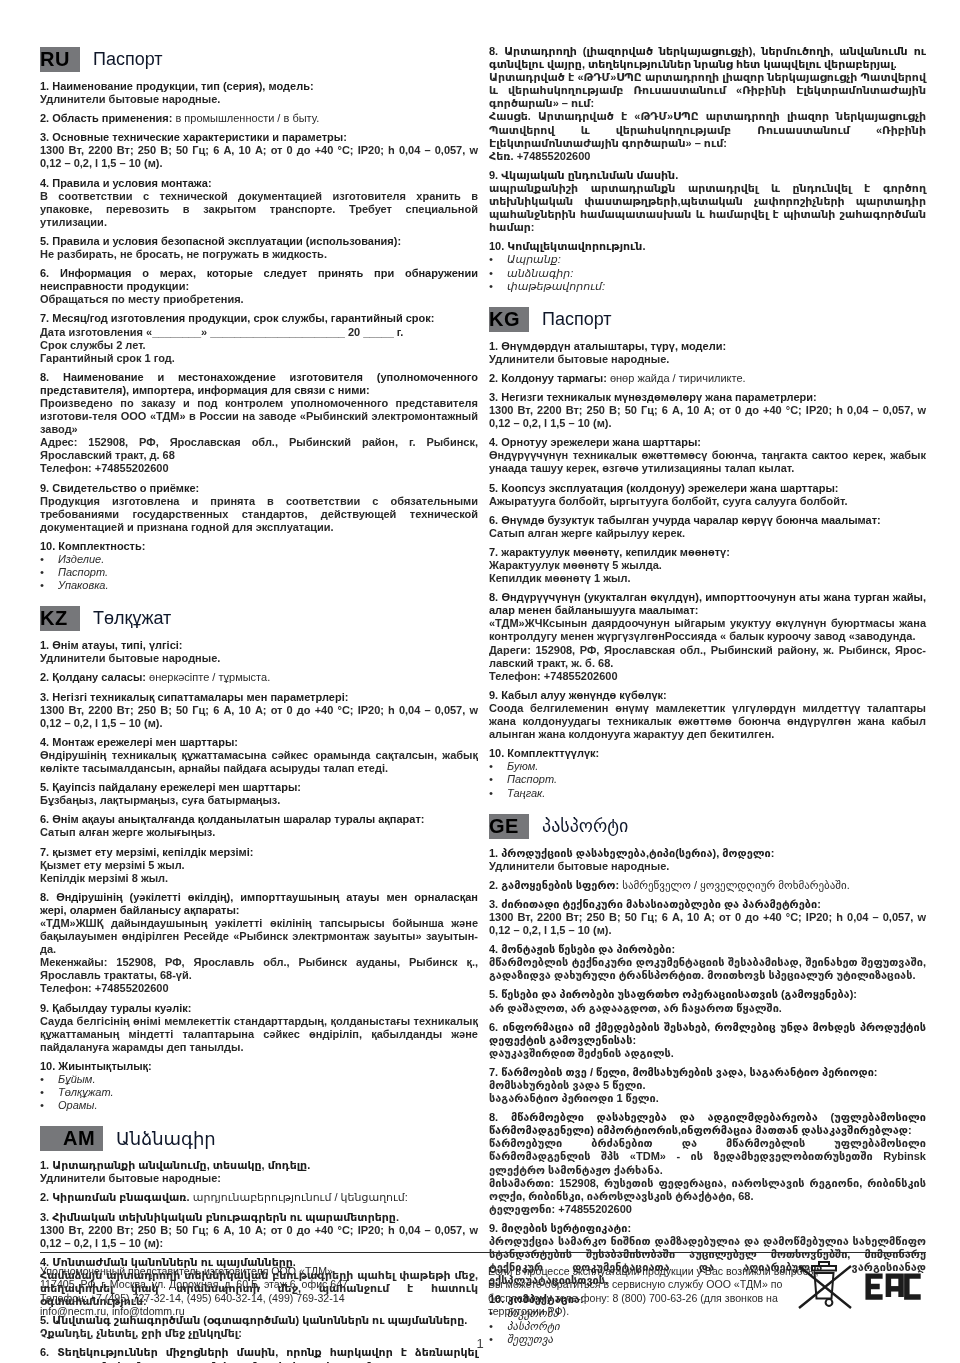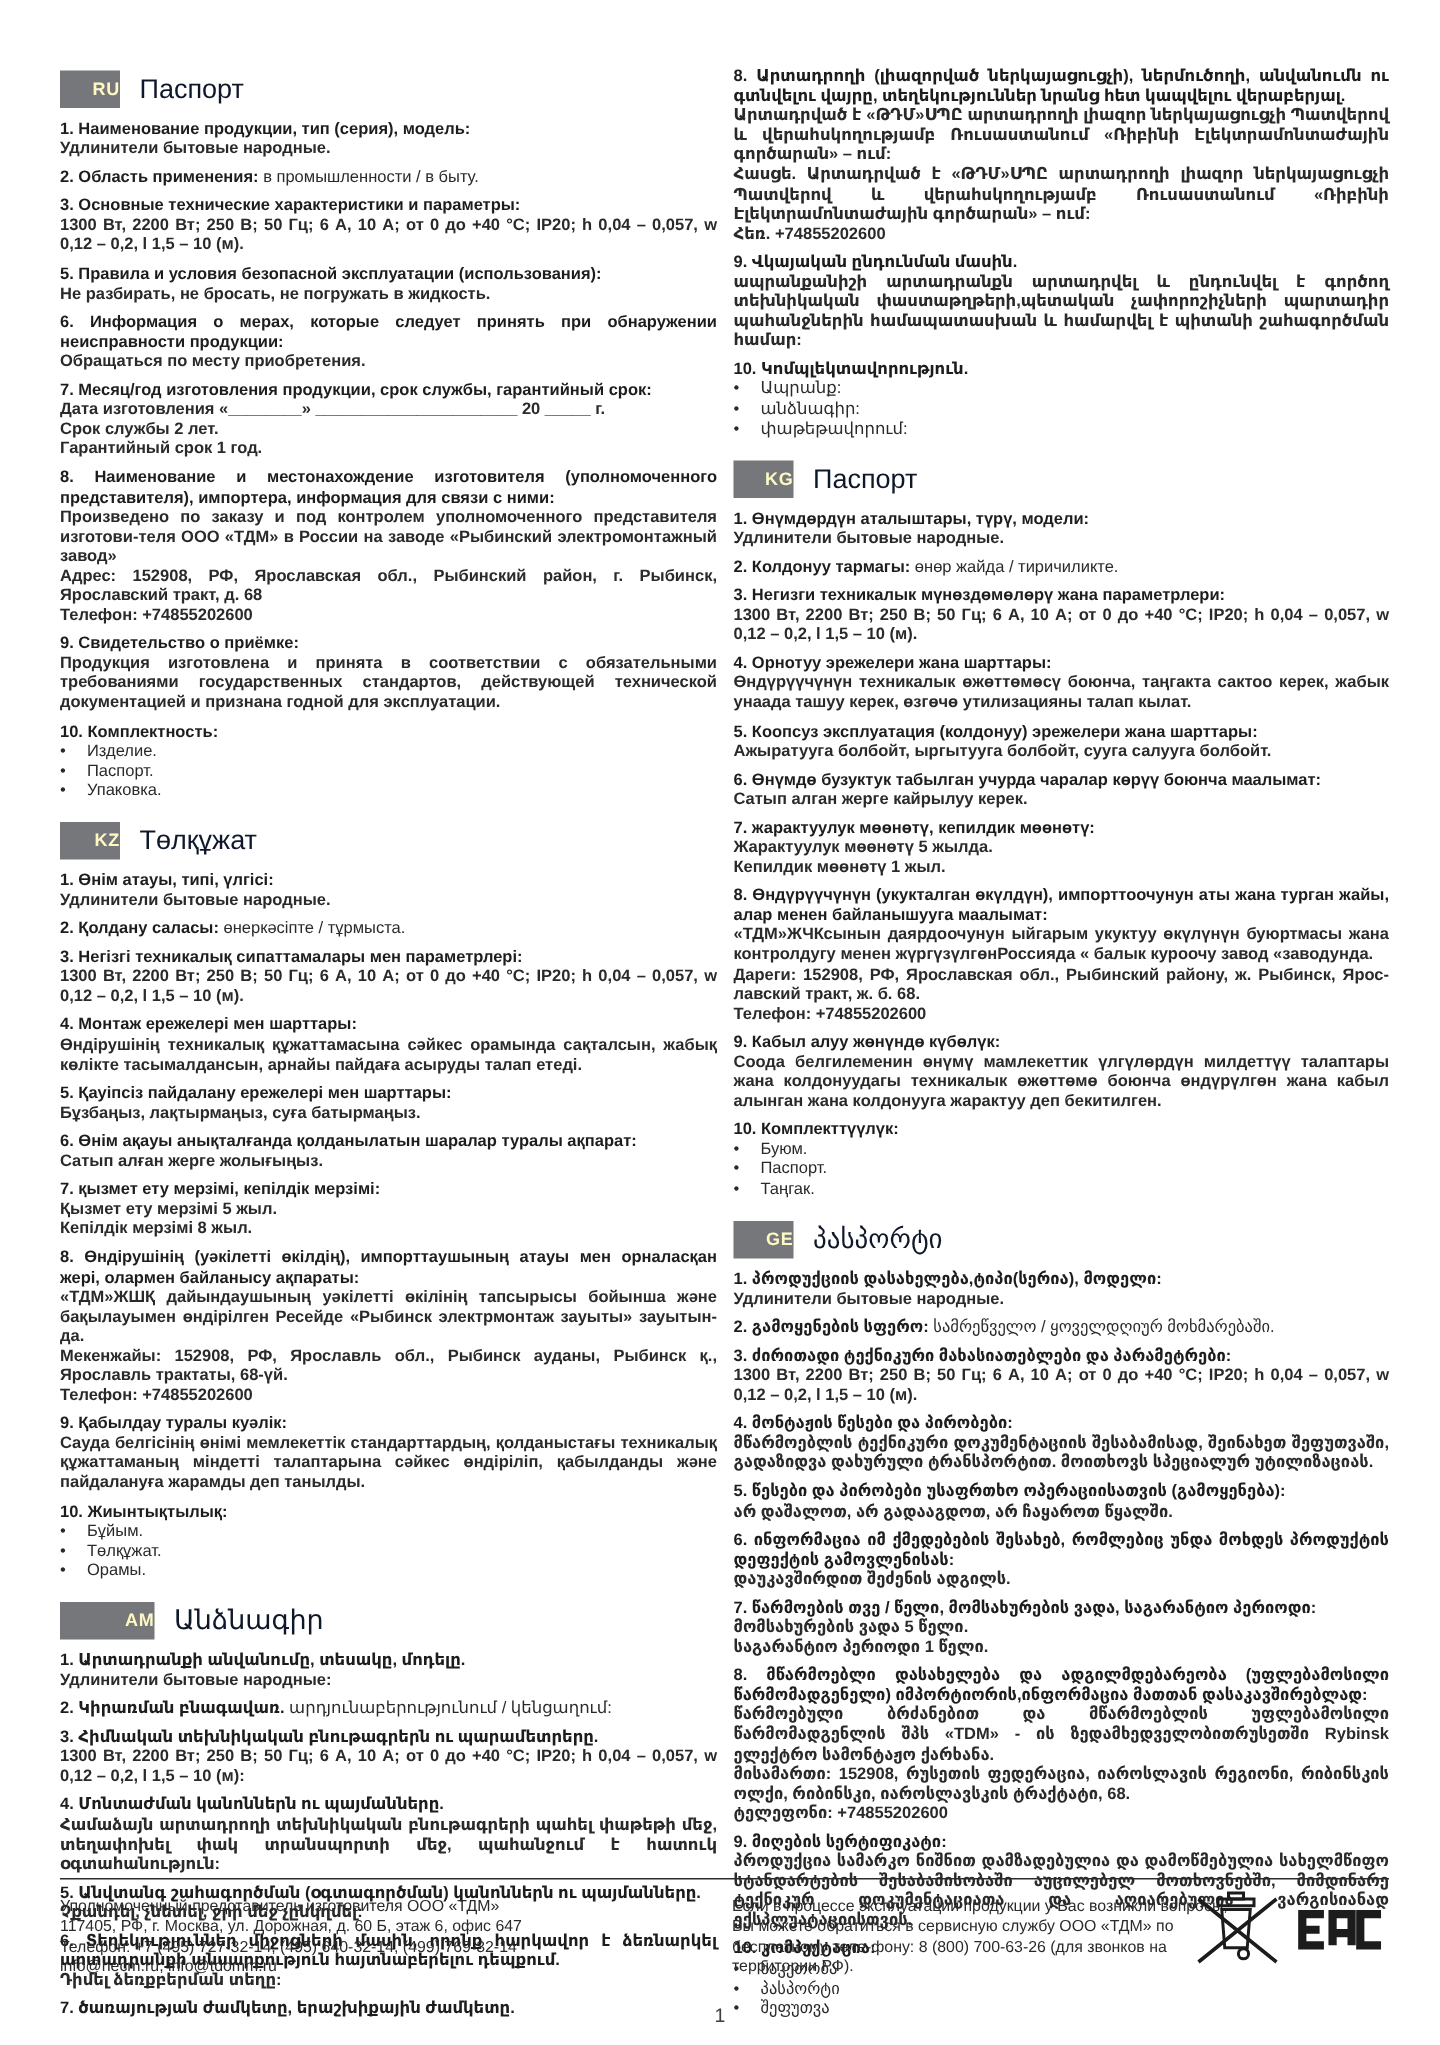--- a/index.html
+++ b/index.html
@@ -4,27 +4,27 @@
 <style>
   html,body{margin:0;padding:0;background:#d9d9d9;}
   .page{position:relative;width:960px;height:1363px;background:#ffffff;margin:0 auto;
         font-family:"Liberation Sans","DejaVu Sans",sans-serif;color:#2a2a2a;overflow:hidden;}
   .col{position:absolute;top:45px;}
   #col-left{left:40px;width:438px;}
   #col-right{left:489px;width:437px;}
   .section{margin-bottom:14px;}
   .sec-head{display:flex;align-items:center;gap:13px;margin:2px 0 8px 0;}
   .badge{display:inline-block;min-width:40px;height:25px;line-height:25px;background:#76777a;
-         color:#fef9c3;font-weight:bold;font-size:12px;text-align:right;letter-spacing:.5px;}
+         color:#000000;font-weight:bold;font-size:20px;text-align:left;letter-spacing:.5px;}
   .sec-title{font-size:18px;color:#0f172a;}
   .item{margin-bottom:6px;font-size:11px;line-height:13.1px;text-align:justify;}
   .item-h{font-weight:bold;color:#1d1d1d;}
   div.item-h{display:block;}
   .body-p{margin:0;font-weight:bold;}
-  .bullet{display:flex;text-align:left;}
+  .bullet{display:flex;text-align:left;font-style:italic;}
   .bullet::before{content:"\2022";flex:0 0 18px;width:18px;}
   .footer-rule{position:absolute;left:40px;width:886px;top:1252px;border-top:1.5px solid #2b2b2b;}
   .footer{position:absolute;left:40px;top:1265px;width:886px;font-size:10.6px;line-height:13.4px;}
   .f-left{position:absolute;left:0;top:0;width:390px;}
   .f-mid{position:absolute;left:448px;top:0;width:345px;text-align:left;}
   .f-icons{position:absolute;left:755px;top:-6px;width:131px;display:flex;align-items:center;gap:8px;}
   .pageno{position:absolute;top:1336px;left:0;width:960px;text-align:center;font-size:13px;color:#3f3f3f;}
 </style>
 </head>
 <body>
@@ -39,20 +39,24 @@
         <div class="item">
           <div class="item-h">1.  Наименование продукции, тип (серия), модель:</div>
           <div class="body-p">Удлинители бытовые народные.</div>
         </div>
         <div class="item">
           <div class="item-line"><span class="item-h">2.  Область применения:</span> <span>в промышленности / в быту.</span></div>
         </div>
         <div class="item">
           <div class="item-h">3.  Основные технические характеристики и параметры:</div>
           <div class="body-p">1300 Вт, 2200 Вт; 250 В; 50 Гц; 6 А, 10 А; от 0 до +40 °C; IP20; h 0,04 – 0,057, w 0,12 – 0,2, l 1,5 – 10 (м).</div>
+        </div>
+        <div class="item">
+          <div class="item-h">4.  Правила и условия монтажа:</div>
+          <div class="body-p">В соответствии с технической документацией изготовителя хранить в упаковке, перевозить в закрытом транспорте. Требует специальной утилизации.</div>
         </div>
         <div class="item">
           <div class="item-h">5.  Правила и условия безопасной эксплуатации (использования):</div>
           <div class="body-p">Не разбирать, не бросать, не погружать в жидкость.</div>
         </div>
         <div class="item">
           <div class="item-h">6. Информация о мерах, которые следует принять при обнаружении неисправности продукции:</div>
           <div class="body-p">Обращаться по месту приобретения.</div>
         </div>
         <div class="item">

